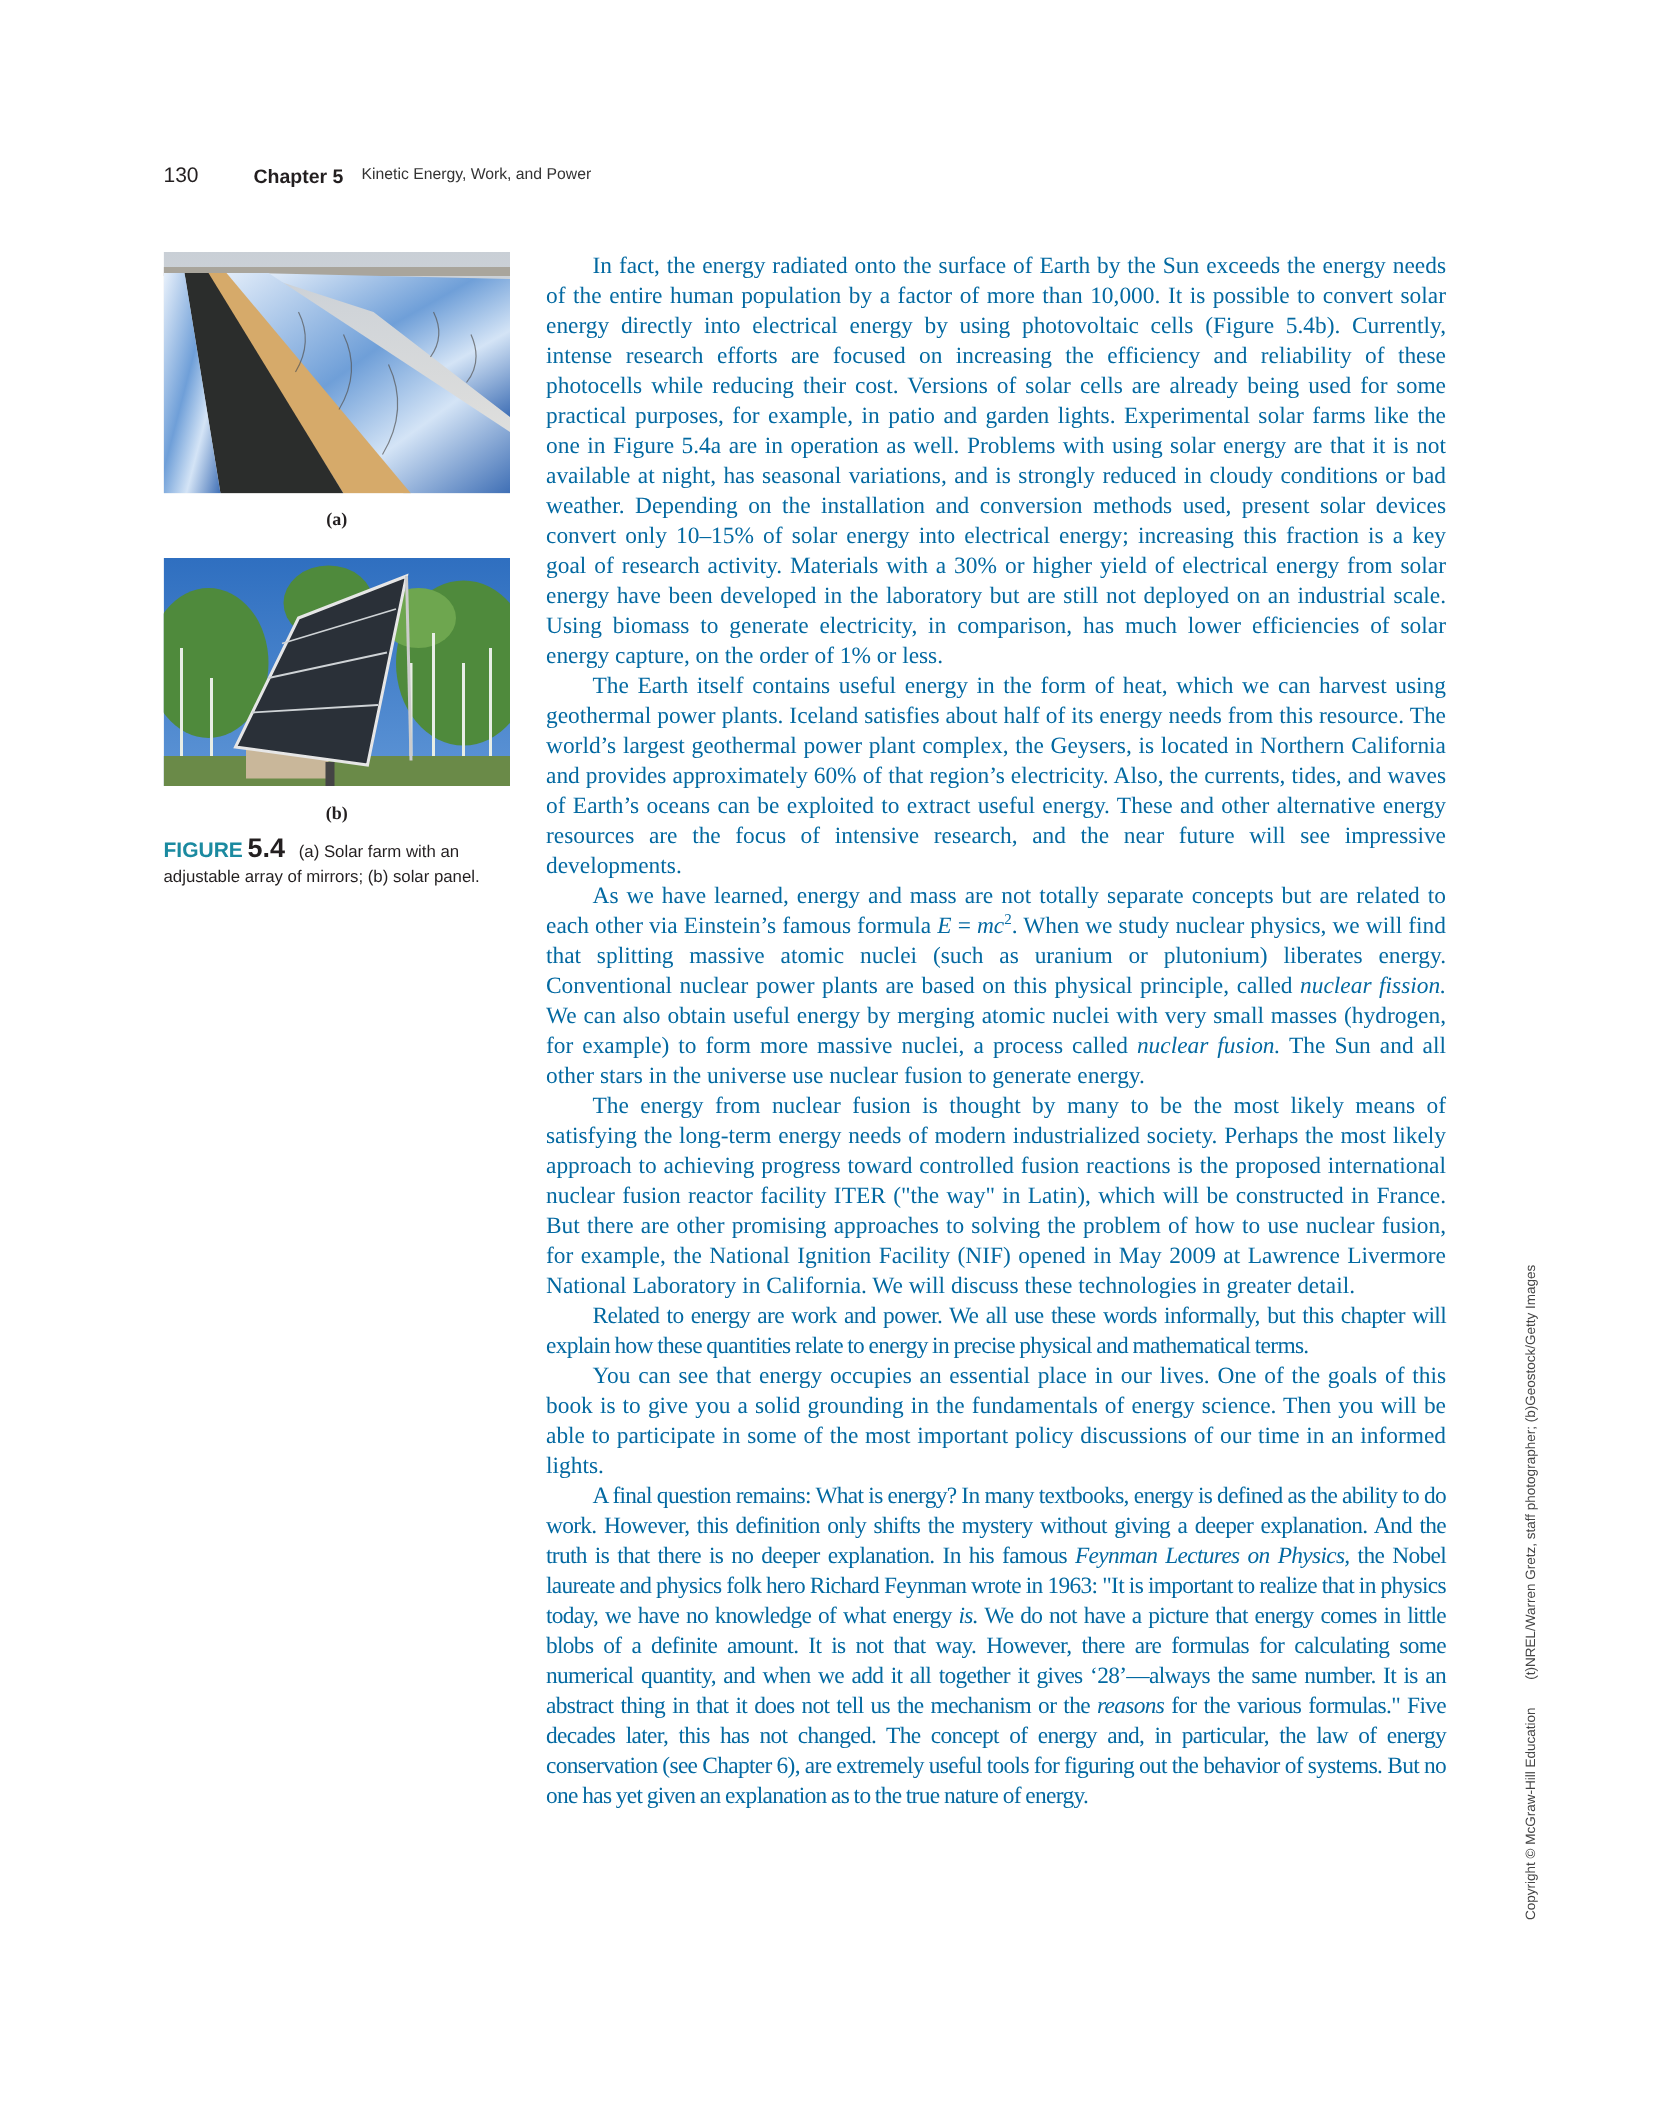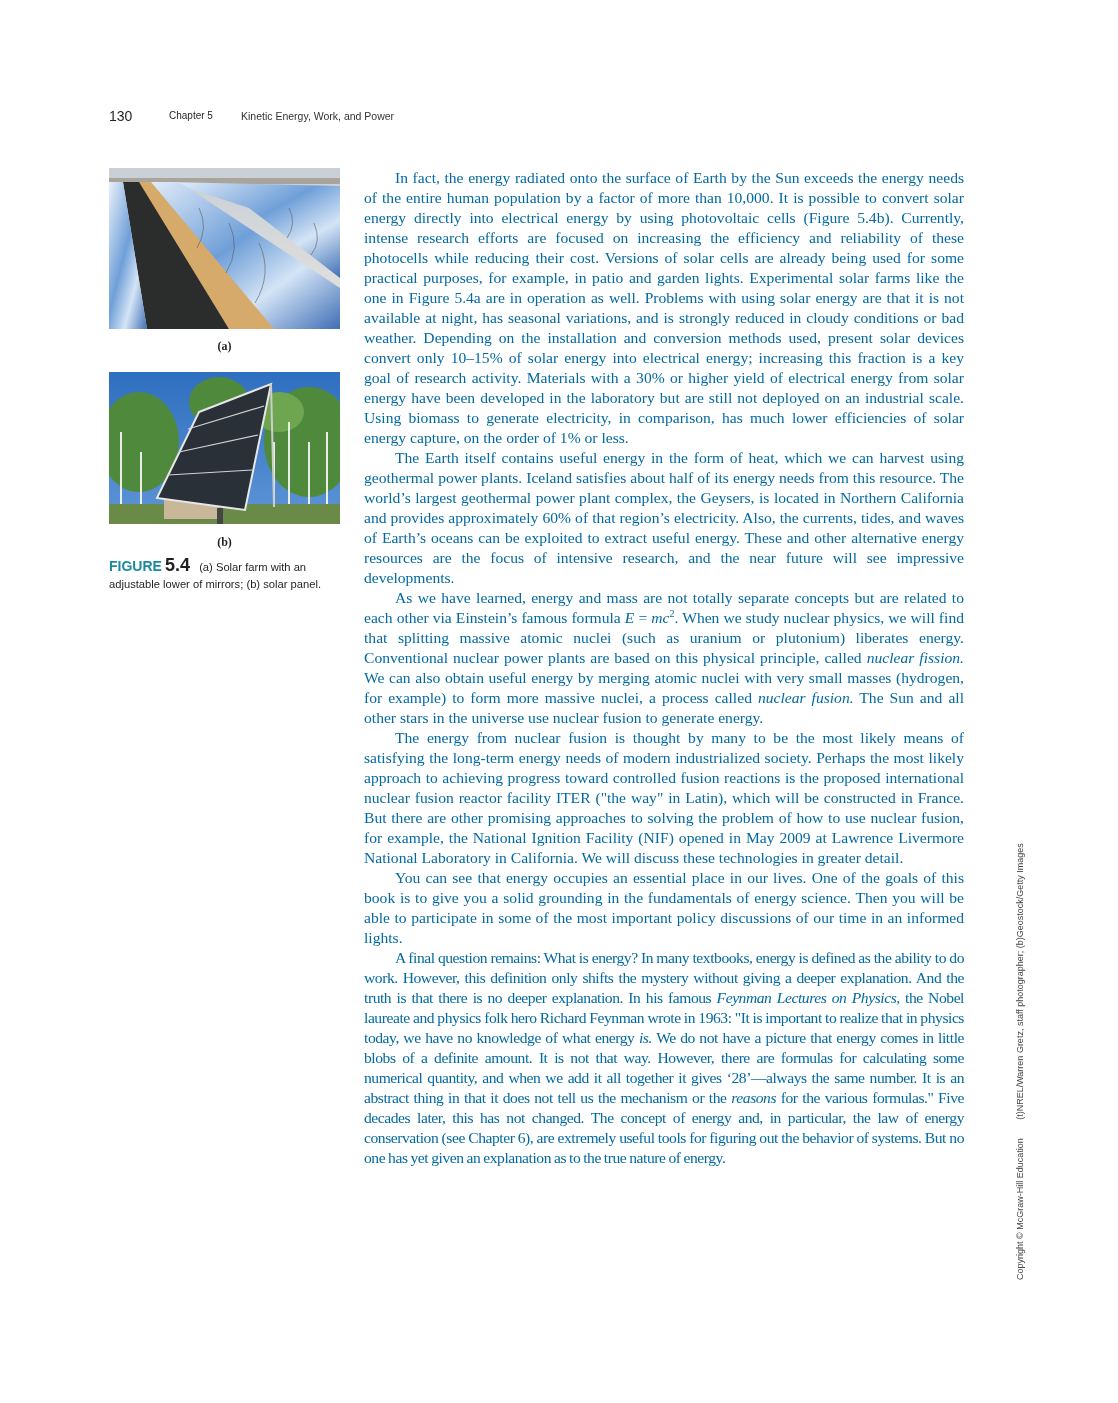--- a/index.html
+++ b/index.html
@@ -1,19 +1,19 @@
 <!DOCTYPE html>
 <html><head>
 <meta charset="utf-8">
 <style>
   html, body { margin: 0; padding: 0; background: #ffffff; }
   body { width: 1118px; height: 1403px; position: relative; overflow: hidden; color: #231f20; }
   .header { position: absolute; top: 108px; left: 109px; font-family: "Liberation Sans", sans-serif; }
   .page-num { position: absolute; left: 0; top: 0; font-size: 14px; font-weight: normal; color: #231f20; }
-  .chapter-label { position: absolute; left: 60px; top: 2px; font-size: 10px; font-weight: normal; white-space: nowrap; }
+  .chapter-label { position: absolute; left: 60px; top: 2px; font-size: 13px; font-weight: bold; white-space: nowrap; }
   .chapter-title { position: absolute; left: 120px; top: 2px; font-size: 10.5px; white-space: nowrap; color: #333; padding-left: 12px; }
   .photo { position: absolute; left: 109px; width: 231px; overflow: hidden; }
   #photo-a { top: 168px; height: 161px; }
   #photo-b { top: 372px; height: 152px; }
   .sublabel { position: absolute; left: 109px; width: 231px; text-align: center; font-family: "Liberation Serif", serif; font-weight: bold; font-size: 12px; color: #231f20; }
   #label-a { top: 339px; }
   #label-b { top: 535px; }
   .caption { position: absolute; left: 109px; top: 557px; width: 240px; font-family: "Liberation Sans", sans-serif; font-size: 11.2px; line-height: 17px; color: #231f20; }
   .fig-word { color: #1b8aa0; font-weight: bold; font-size: 14px; }
   .fig-num { color: #231f20; font-weight: bold; font-size: 18px; margin-right: 6px; }
@@ -101,28 +101,29 @@
     </g>
     <line x1="162" y1="12" x2="165" y2="135" stroke="#ccc" stroke-width="2"></line>
     <rect x="108" y="136" width="6" height="16" fill="#444"></rect>
   </svg>
 </div>
 <div class="sublabel" id="label-b">(b)</div>
 
 <div class="caption">
   <span class="fig-word">FIGURE</span>
   <span class="fig-num">5.4</span>
-  <span>(a) Solar farm with an adjustable lower of mirrors; (b) solar panel.</span>
+  <span>(a) Solar farm with an adjustable array of mirrors; (b) solar panel.</span>
 </div>
 
 <div class="body-text">
   <p>In fact, the energy radiated onto the surface of Earth by the Sun exceeds the energy needs of the entire human population by a factor of more than 10,000. It is possible to convert solar energy directly into electrical energy by using photovoltaic cells (Figure 5.4b). Currently, intense research efforts are focused on increasing the efficiency and reliability of these photocells while reducing their cost. Versions of solar cells are already being used for some practical purposes, for example, in patio and garden lights. Experimental solar farms like the one in Figure 5.4a are in operation as well. Problems with using solar energy are that it is not available at night, has seasonal variations, and is strongly reduced in cloudy conditions or bad weather. Depending on the installation and conversion methods used, present solar devices convert only 10–15% of solar energy into electrical energy; increasing this fraction is a key goal of research activity. Materials with a 30% or higher yield of electrical energy from solar energy have been developed in the laboratory but are still not deployed on an industrial scale. Using biomass to generate electricity, in comparison, has much lower efficiencies of solar energy capture, on the order of 1% or less.</p>
   <p>The Earth itself contains useful energy in the form of heat, which we can harvest using geothermal power plants. Iceland satisfies about half of its energy needs from this resource. The world’s largest geothermal power plant complex, the Geysers, is located in Northern California and provides approximately 60% of that region’s electricity. Also, the currents, tides, and waves of Earth’s oceans can be exploited to extract useful energy. These and other alternative energy resources are the focus of intensive research, and the near future will see impressive developments.</p>
   <p><span>As we have learned, energy and mass are not totally separate concepts but are related to each other via Einstein’s famous formula </span><i>E</i><span> = </span><i>mc</i><sup>2</sup><span>. When we study nuclear physics, we will find that splitting massive atomic nuclei (such as uranium or plutonium) liberates energy. Conventional nuclear power plants are based on this physical principle, called </span><i>nuclear fission.</i><span> We can also obtain useful energy by merging atomic nuclei with very small masses (hydrogen, for example) to form more massive nuclei, a process called </span><i>nuclear fusion.</i><span> The Sun and all other stars in the universe use nuclear fusion to generate energy.</span></p>
   <p>The energy from nuclear fusion is thought by many to be the most likely means of satisfying the long-term energy needs of modern industrialized society. Perhaps the most likely approach to achieving progress toward controlled fusion reactions is the proposed international nuclear fusion reactor facility ITER ("the way" in Latin), which will be constructed in France. But there are other promising approaches to solving the problem of how to use nuclear fusion, for example, the National Ignition Facility (NIF) opened in May 2009 at Lawrence Livermore National Laboratory in California. We will discuss these technologies in greater detail.</p>
+  <p class="tight">Related to energy are work and power. We all use these words informally, but this chapter will explain how these quantities relate to energy in precise physical and mathematical terms.</p>
   <p>You can see that energy occupies an essential place in our lives. One of the goals of this book is to give you a solid grounding in the fundamentals of energy science. Then you will be able to participate in some of the most important policy discussions of our time in an informed lights.</p>
   <p class="tight"><span>A final question remains: What is energy? In many textbooks, energy is defined as the ability to do work. However, this definition only shifts the mystery without giving a deeper explanation. And the truth is that there is no deeper explanation. In his famous </span><i>Feynman Lectures on Physics,</i><span> the Nobel laureate and physics folk hero Richard Feynman wrote in 1963: "It is important to realize that in physics today, we have no knowledge of what energy </span><i>is.</i><span> We do not have a picture that energy comes in little blobs of a definite amount. It is not that way. However, there are formulas for calculating some numerical quantity, and when we add it all together it gives ‘28’—always the same number. It is an abstract thing in that it does not tell us the mechanism or the </span><i>reasons</i><span> for the various formulas." Five decades later, this has not changed. The concept of energy and, in particular, the law of energy conservation (see Chapter 6), are extremely useful tools for figuring out the behavior of systems. But no one has yet given an explanation as to the true nature of energy.</span></p>
 </div>
 
 <div class="side-credit">
   <span>Copyright © McGraw-Hill Education</span>
   <span>(t)NREL/Warren Gretz, staff photographer; (b)Geostock/Getty Images</span>
 </div>
 
 </body></html>

